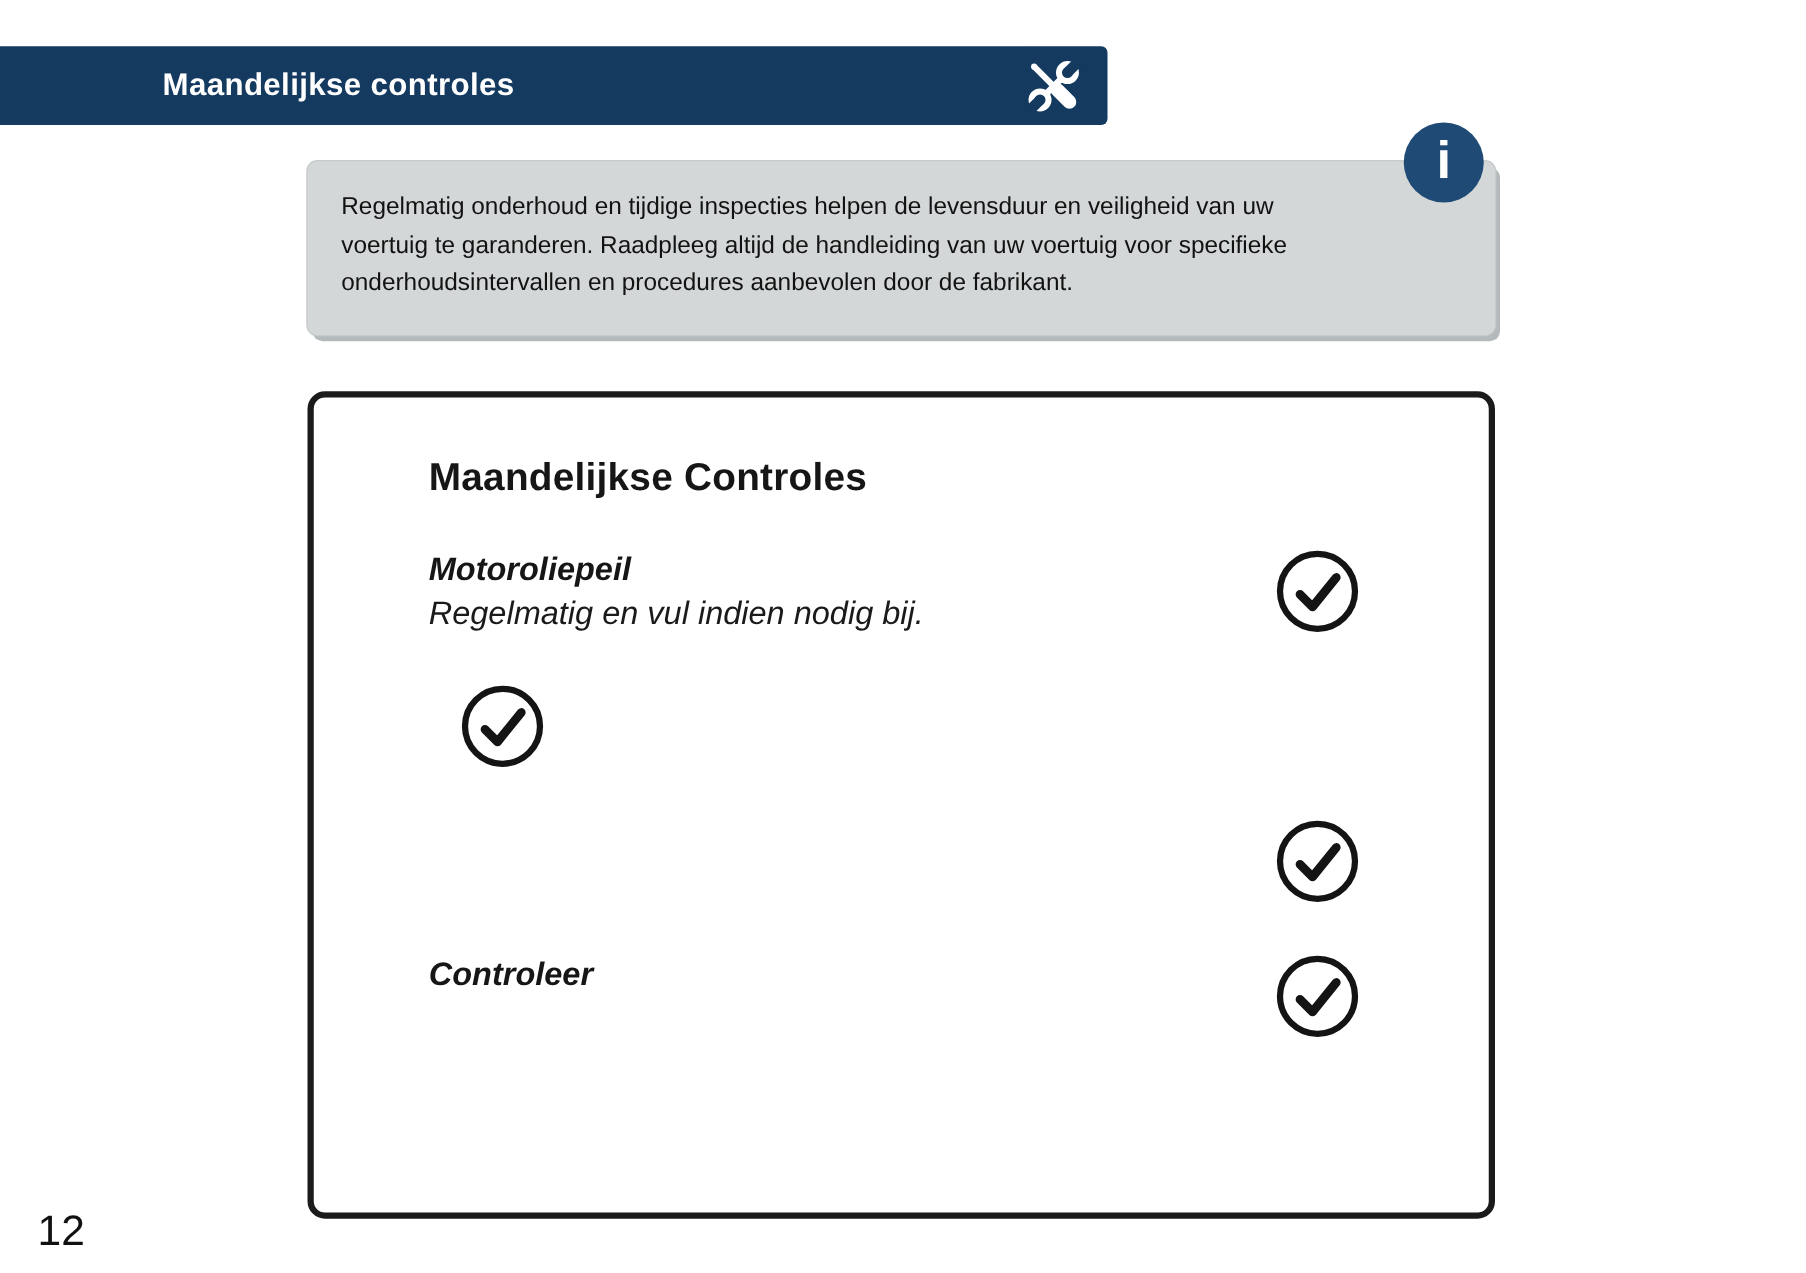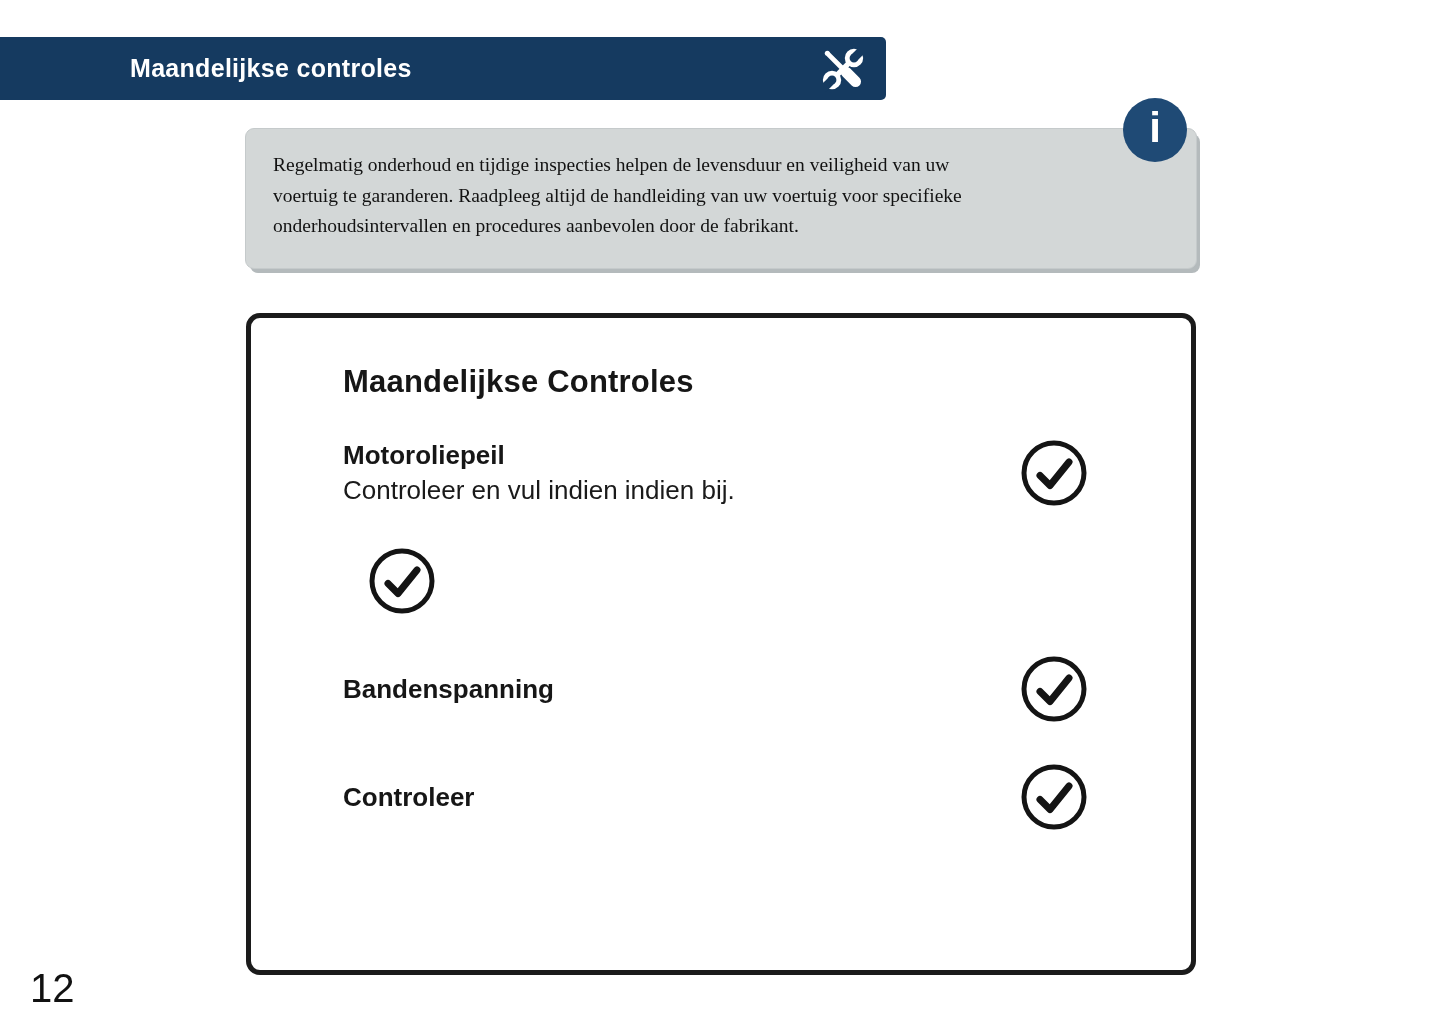--- a/index.html
+++ b/index.html
@@ -58,21 +58,20 @@
     position: absolute;
     left: 245px; top: 128px;
     width: 952px; height: 141px;
     background: #d3d7d7;
     border: 1px solid #c5cacb;
     border-radius: 9px;
     box-shadow: 4px 5px 0 -1px #b4babc;
     box-sizing: border-box;
     padding: 21px 24px 0 27px;
     z-index: 1;
-    font-family: Liberation Serif, serif;
   }
   .notice-text {
     font-size: 19.5px;
     line-height: 30.5px;
     color: #121212;
     white-space: pre-line;
   }
 
   
   .checklist-card {
@@ -87,22 +86,23 @@
   }
   .checklist-title {
     font-size: 31px;
     font-weight: bold;
     color: #161616;
     margin: 0 0 38px 0;
     letter-spacing: 0.2px;
   }
   .check-item {
     display: flex;
-    align-items: center;
+    align-items: flex-start;
     margin-bottom: 38px;
+    font-style: italic;
   }
   .item-text { flex: 1 1 auto; min-width: 0; }
   .item-title {
     font-size: 26px;
     font-weight: bold;
     line-height: 34px;
     color: #161616;
   }
   .item-desc {
     font-size: 26px;
@@ -113,21 +113,21 @@
   .check-icon {
     width: 70px; height: 70px;
     flex: 0 0 auto;
     margin-left: 24px;
   }
 
   
   .page-number {
     position: absolute;
     left: 30px; top: 966px;
-    font-size: 40px;
+    font-size: 34px;
     color: #111111;
   }
 </style>
 </head>
 <body>
 
 <div class="header-bar">
   <span class="header-title">Maandelijkse controles</span>
   <svg class="tools-icon" viewBox="0 0 44 44" aria-hidden="true">
 
@@ -150,38 +150,37 @@
 voertuig te garanderen. Raadpleeg altijd de handleiding van uw voertuig voor specifieke
 onderhoudsintervallen en procedures aanbevolen door de fabrikant.</div>
 </div>
 
 <div class="checklist-card">
   <h2 class="checklist-title">Maandelijkse Controles</h2>
 
   <div class="check-item">
     <div class="item-text">
       <div class="item-title">Motoroliepeil</div>
-      <div class="item-desc">Controleer en vul indien indien bij.</div>
+      <div class="item-desc">Regelmatig en vul indien nodig bij.</div>
     </div>
     <svg class="check-icon" viewBox="0 0 70 70" aria-hidden="true">
       <circle cx="35" cy="35" r="30" fill="none" stroke="#141414" stroke-width="5"></circle>
       <path d="M21 37.5 L31 47.5 L50 24" fill="none" stroke="#141414" stroke-width="7" stroke-linecap="round" stroke-linejoin="round"></path>
     </svg>
   </div>
 
   <div class="check-item">
     <svg class="check-icon" viewBox="0 0 70 70" aria-hidden="true">
       <circle cx="35" cy="35" r="30" fill="none" stroke="#141414" stroke-width="5"></circle>
       <path d="M21 37.5 L31 47.5 L50 24" fill="none" stroke="#141414" stroke-width="7" stroke-linecap="round" stroke-linejoin="round"></path>
     </svg>
   </div>
 
   <div class="check-item">
     <div class="item-text">
-      <div class="item-title">Bandenspanning</div>
     </div>
     <svg class="check-icon" viewBox="0 0 70 70" aria-hidden="true">
       <circle cx="35" cy="35" r="30" fill="none" stroke="#141414" stroke-width="5"></circle>
       <path d="M21 37.5 L31 47.5 L50 24" fill="none" stroke="#141414" stroke-width="7" stroke-linecap="round" stroke-linejoin="round"></path>
     </svg>
   </div>
 
   <div class="check-item">
     <div class="item-text">
       <div class="item-title">Controleer</div>

